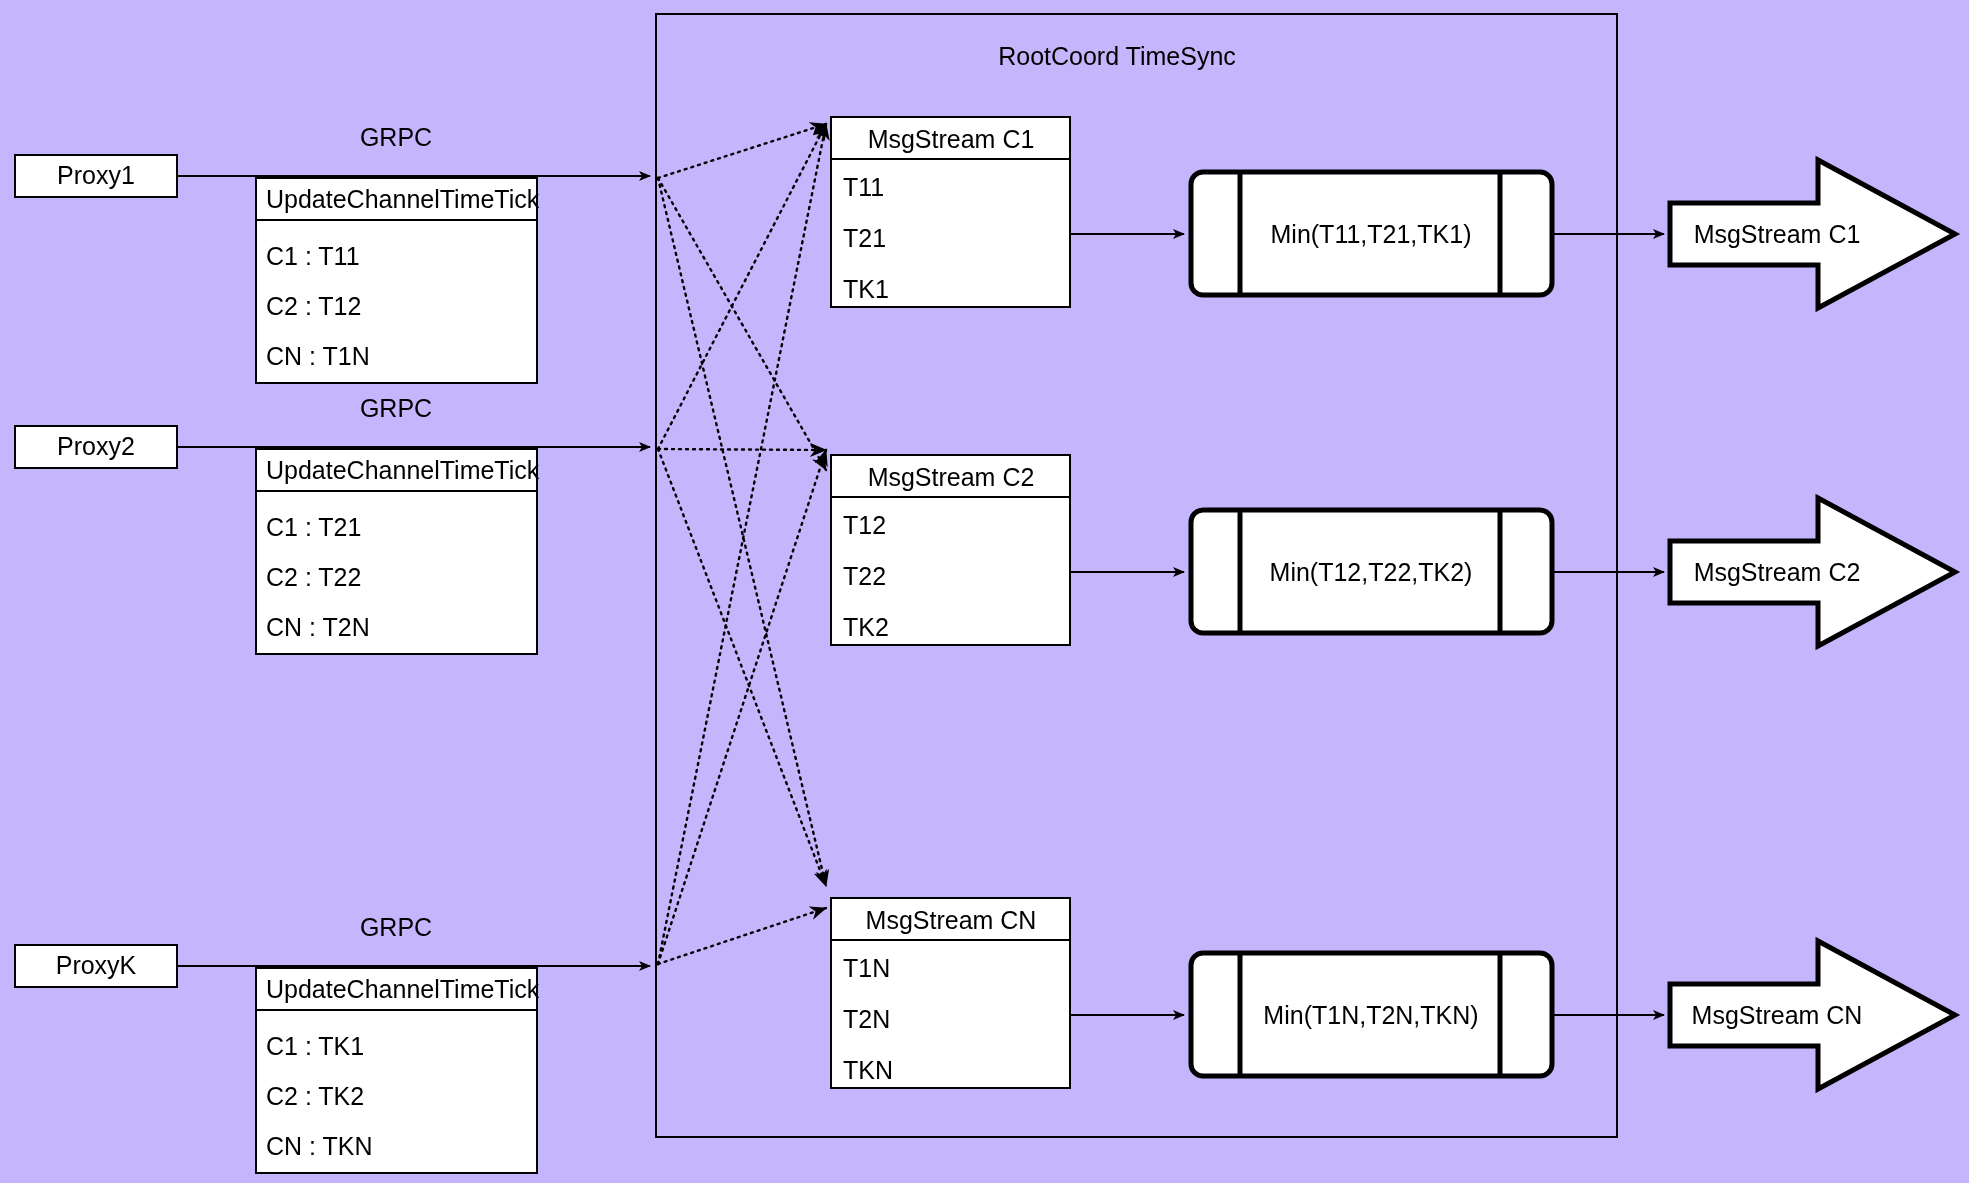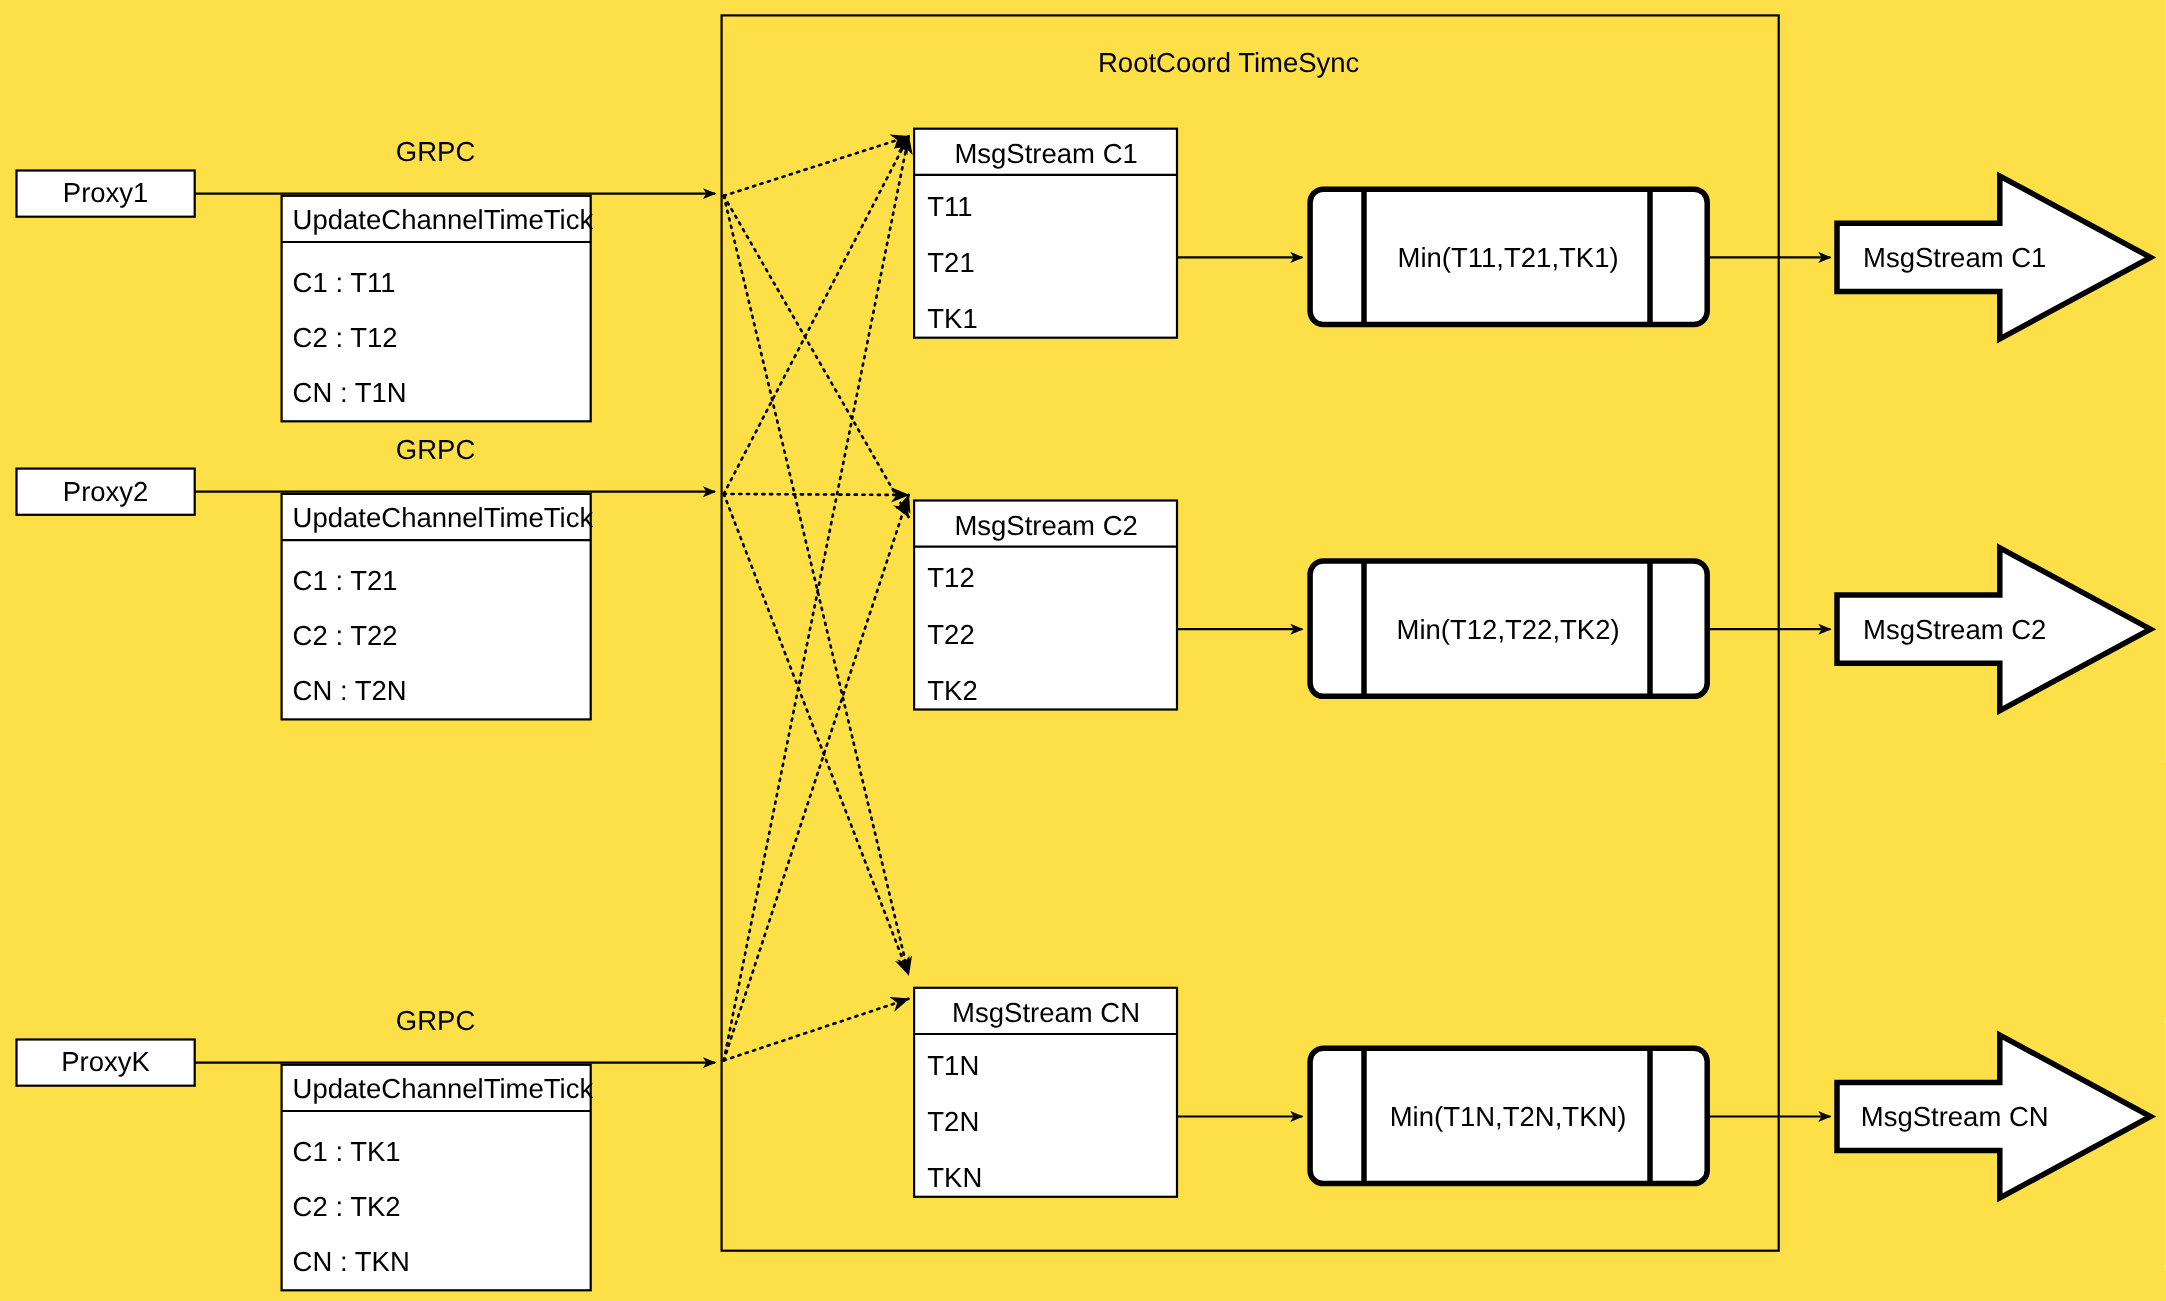--- a/index.html
+++ b/index.html
@@ -7,21 +7,21 @@
     padding: 0;
     background: #ffffff;
   }
   body {
     font-family: "Liberation Sans", sans-serif;
   }
   #stage {
     position: relative;
     width: 1969px;
     height: 1183px;
-    background: #fde047;
+    background: #c4b5fd;
     overflow: hidden;
   }
   svg#diagram {
     position: absolute;
     left: 0;
     top: 0;
     width: 1969px;
     height: 1183px;
   }
   .shape-stroke {

